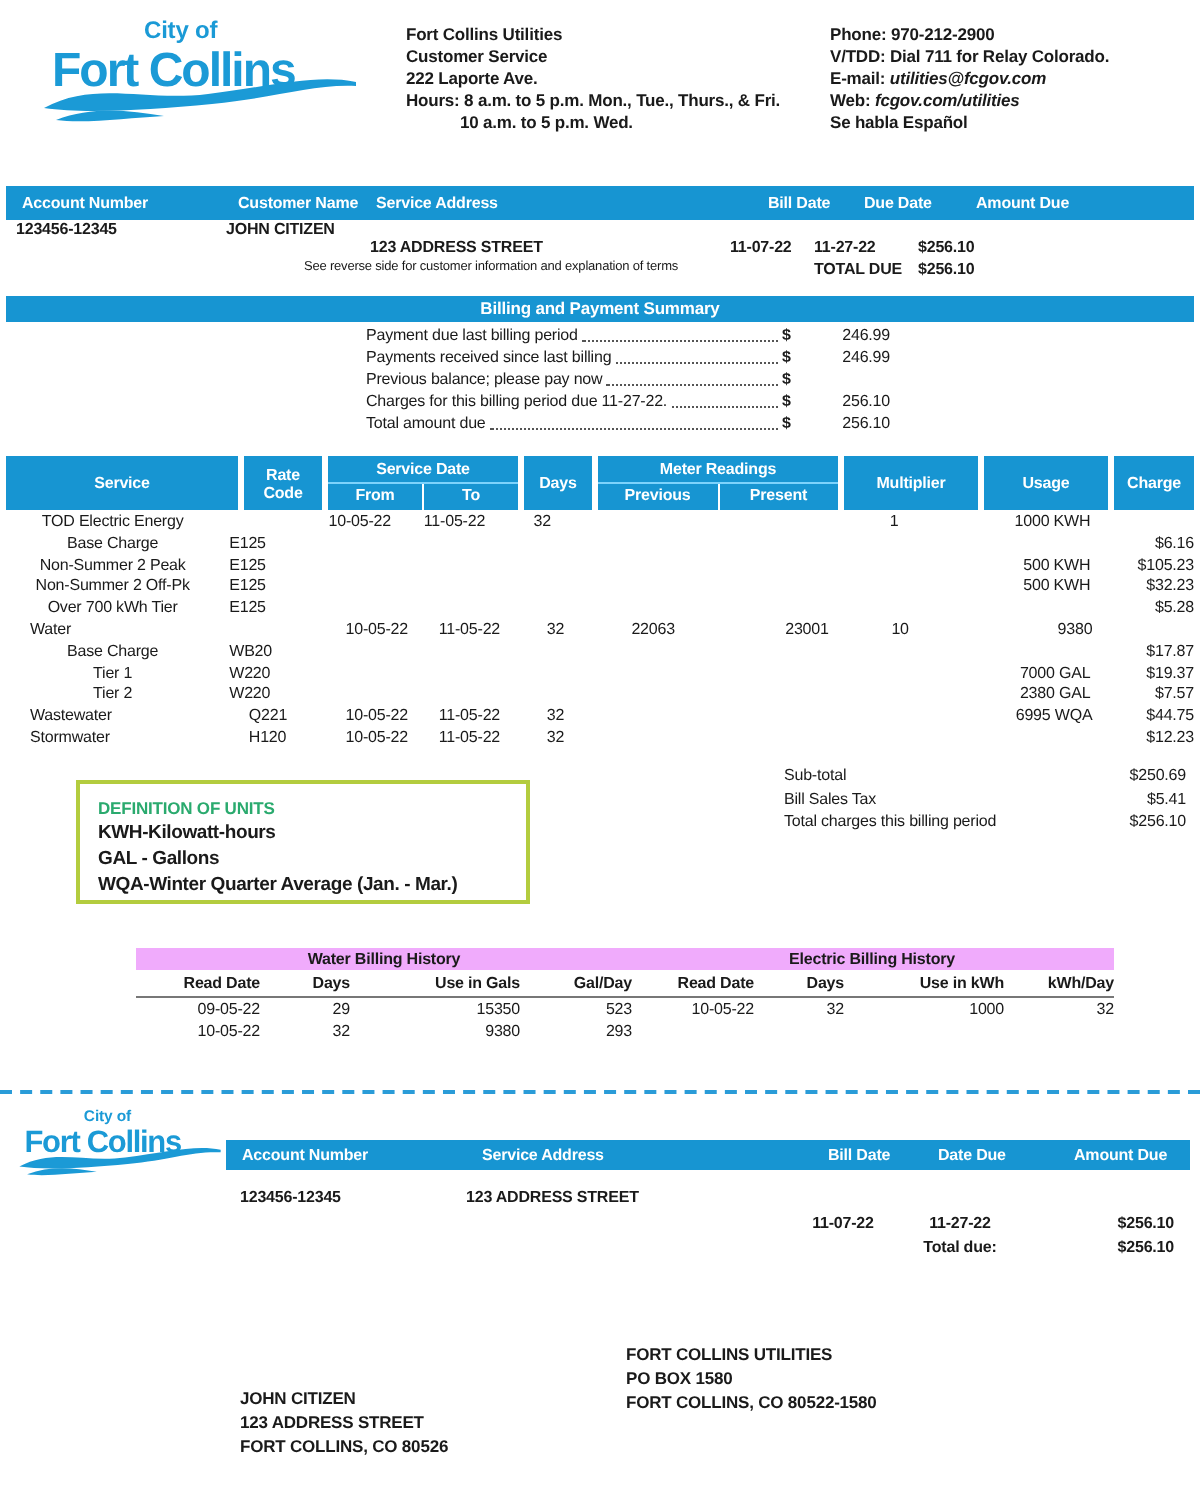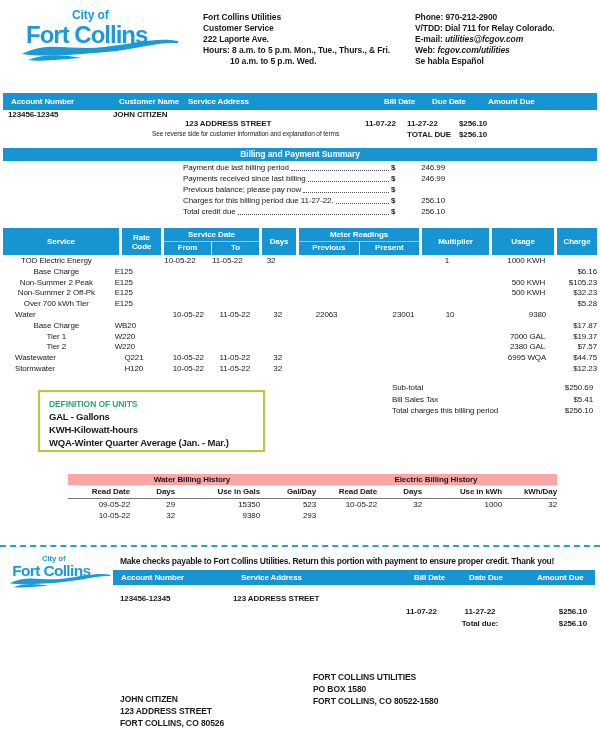--- a/index.html
+++ b/index.html
@@ -58,21 +58,21 @@
   .totals{left:392px;top:382px;width:201px;}
   .ttl-row{display:flex;justify-content:space-between;height:11.5px;line-height:11.5px;font-size:8px;}
 
   
   .defbox{left:38px;top:390px;width:227px;height:62px;border:2px solid #b3cc3e;padding:6px 0 0 9px;box-sizing:border-box;}
   .defbox .title{color:#2aaa6e;font-weight:700;font-size:8.5px;line-height:12px;}
   .defbox .item{font-size:9.5px;font-weight:700;line-height:13px;letter-spacing:-0.2px;}
 
   
   .hist{font-size:8px;}
-  .hist-title{background:#fca5a5;text-align:center;font-weight:700;height:11px;line-height:11px;}
+  .hist-title{background:#f0abfc;text-align:center;font-weight:700;height:11px;line-height:11px;}
   .hist-head{display:flex;border-bottom:1px solid #777;height:13px;line-height:13px;font-weight:700;}
   .hist-row{display:flex;height:11px;line-height:12px;}
   .hist span{text-align:right;}
   .wcol0{width:62px;} .wcol1{width:45px;} .wcol2{width:85px;} .wcol3{width:56px;}
   .ecol0{width:62px;} .ecol1{width:45px;} .ecol2{width:80px;} .ecol3{width:55px;}
 
   
   .dash{left:0;top:545px;width:600px;border-top:2px dashed #2a9cd8;}
   .notice{left:120px;top:556px;width:475px;font-size:8.5px;font-weight:700;letter-spacing:-0.25px;white-space:nowrap;}
   .addr{font-size:8.5px;font-weight:700;line-height:12px;white-space:nowrap;}
@@ -146,21 +146,21 @@
         <span class="bsum-cur">$</span>
         <span class="bsum-amt"></span>
       </div>
       <div class="bsum-row">
         <span class="bsum-label">Charges for this billing period due 11-27-22.</span>
         <span class="bsum-dots"></span>
         <span class="bsum-cur">$</span>
         <span class="bsum-amt">256.10</span>
       </div>
       <div class="bsum-row">
-        <span class="bsum-label">Total credit due</span>
+        <span class="bsum-label">Total amount due</span>
         <span class="bsum-dots"></span>
         <span class="bsum-cur">$</span>
         <span class="bsum-amt">256.10</span>
       </div>
     </div>
 
   <div class="abs svc-head">
     <div class="hc" style="width:116px;">Service</div>
     <div class="hc twoline" style="width:39px;">
       <span>Rate</span>
@@ -333,22 +333,22 @@
         <span>$5.41</span>
       </div>
       <div class="ttl-row">
         <span>Total charges this billing period</span>
         <span>$256.10</span>
       </div>
     </div>
 
   <div class="abs defbox">
     <div class="title">DEFINITION OF UNITS</div>
+    <div class="item">KWH-Kilowatt-hours</div>
     <div class="item">GAL - Gallons</div>
-    <div class="item">KWH-Kilowatt-hours</div>
     <div class="item">WQA-Winter Quarter Average (Jan. - Mar.)</div>
   </div>
 
   <div class="abs hist" style="left:68px;top:474px;width:248px;">
     <div class="hist-title">Water Billing History</div>
     <div class="hist-head">
       <span class="wcol0">Read Date</span>
       <span class="wcol1">Days</span>
       <span class="wcol2">Use in Gals</span>
       <span class="wcol3">Gal/Day</span>
@@ -393,21 +393,20 @@
 
   <svg class="abs" style="left:8px;top:551px;" width="104" height="40" viewBox="0 0 160 62">
     <text x="52" y="15" font-size="12" font-weight="bold" fill="#1b9ad6">City of</text>
     <text x="6" y="39" font-size="24" font-weight="bold" fill="#1b9ad6" letter-spacing="-1">Fort Collins</text>
     <g>
       <path d="M2,50 C28,36 52,47 84,43 C116,39 138,33 158,37 L158,39 C136,38 118,45 86,48 C54,51 22,53 2,50 Z" fill="#1b9ad6"></path>
       <path d="M8,56 C26,49 44,51 62,54 C44,55 22,58 8,56 Z" fill="#1b9ad6"></path>
     </g>
   </svg>
 
-  <div class="abs notice">Make checks payable to Fort Collins Utilities. Return this portion with payment to ensure proper credit. Thank you!</div>
 
   <div class="abs bluebar-row h15" style="left:113px;top:570px;width:482px;">
     <div class="cell" style="width:112px;">Account Number</div>
     <div class="cell" style="width:165px;">Service Address</div>
     <div class="cell" style="width:47px;">Bill Date</div>
     <div class="cell" style="width:60px;">Date Due</div>
     <div class="cell" style="flex:1;">Amount Due</div>
   </div>
   <span class="abs val" style="left:120px;top:594px;">123456-12345</span>
   <span class="abs val" style="left:233px;top:594px;">123 ADDRESS STREET</span>

